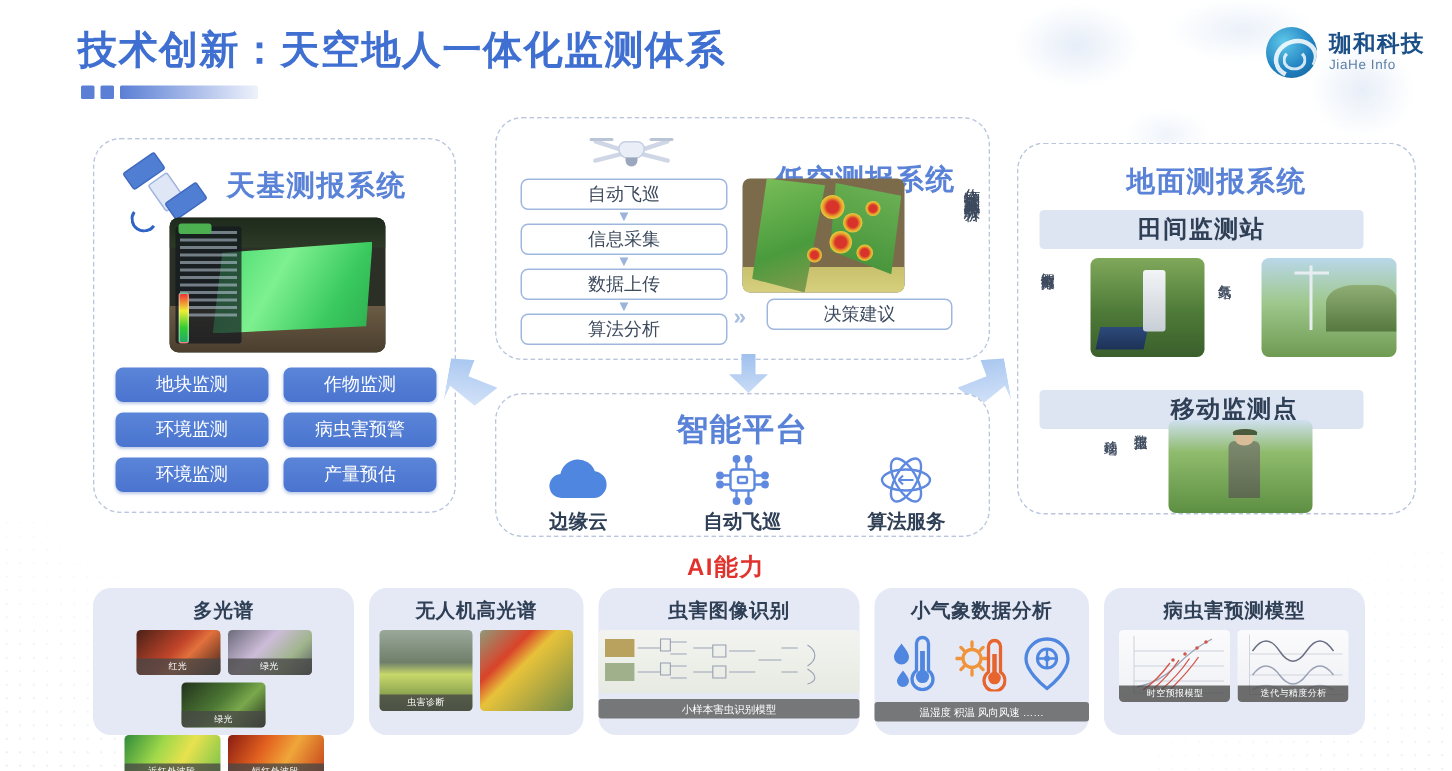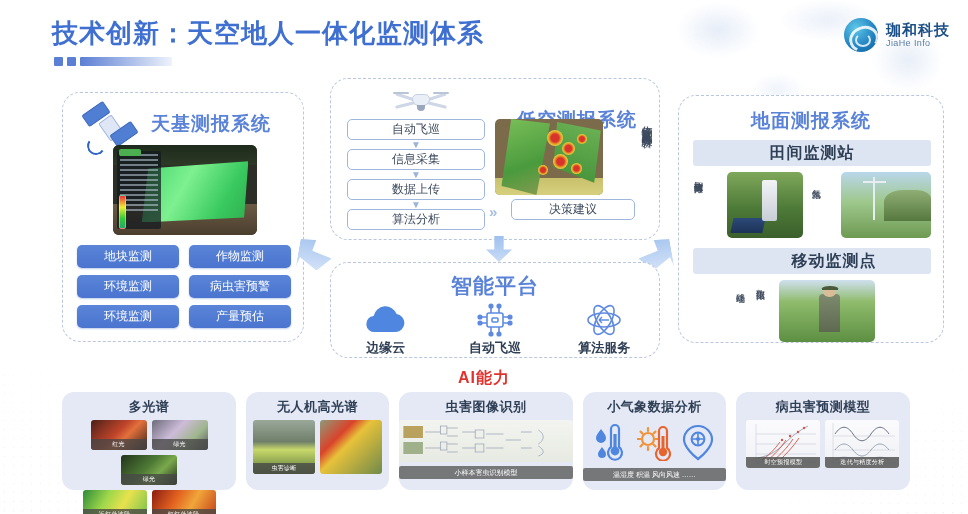--- a/index.html
+++ b/index.html
@@ -134,25 +134,25 @@
      writing-mode:vertical-rl; text-orientation:upright;
      font-size:11px; color:#3d4a5e; letter-spacing:1px; line-height:1.1; }
   .chev { position:absolute; left:158px; top:125px; color:#a8bfe2; font-size:15px; font-weight:bold; line-height:1; }
   .decide { position:absolute; left:180px; top:120px; width:124px; height:21px;
      border:1px solid #9fb7dd; border-radius:5px; background:#fff;
      font-size:12px; color:#3d4a5e; display:flex; align-items:center; justify-content:center; }
 
   
   #panel-ground { left:678px; top:95px; width:266px; height:248px; }
   #panel-ground .panel-title { position:absolute; left:0; right:0; top:12px; text-align:center; }
-  .band { position:absolute; left:14px; width:238px; height:26px; background:#dde5f3;
+  .band { position:absolute; left:14px; width:216px; height:26px; background:#dde5f3;
      border-radius:3px; display:flex; align-items:center; justify-content:center;
      font-size:16px; font-weight:bold; color:#2f3f55; letter-spacing:1px; }
   .band.b1 { top:44px; }
-  .band.b2 { top:152px;padding-left:44px; }
+  .band.b2 { top:164px;padding-left:44px; }
   .gnd-row { position:absolute; left:14px; top:76px; width:238px; height:68px; }
   .gnd-lbl { position:absolute; writing-mode:vertical-rl; text-orientation:upright;
      font-size:9px; color:#3d4a5e; letter-spacing:.5px; line-height:1.05; }
   .photo { position:absolute; border-radius:5px; overflow:hidden; }
   .ph-station { left:34px; top:0; width:76px; height:66px;
      background:linear-gradient(#7fa85a,#4e7a38 55%,#3b5f2c); }
   .ph-station .pole { position:absolute; left:46%; top:12%; width:20%; height:62%;
      background:linear-gradient(#f2f4f6,#c8ced6); border-radius:2px; }
   .ph-station .panel2 { position:absolute; left:6%; bottom:8%; width:42%; height:22%;
      background:linear-gradient(#2c4a7a,#1d3256); transform:skewX(-12deg); }

